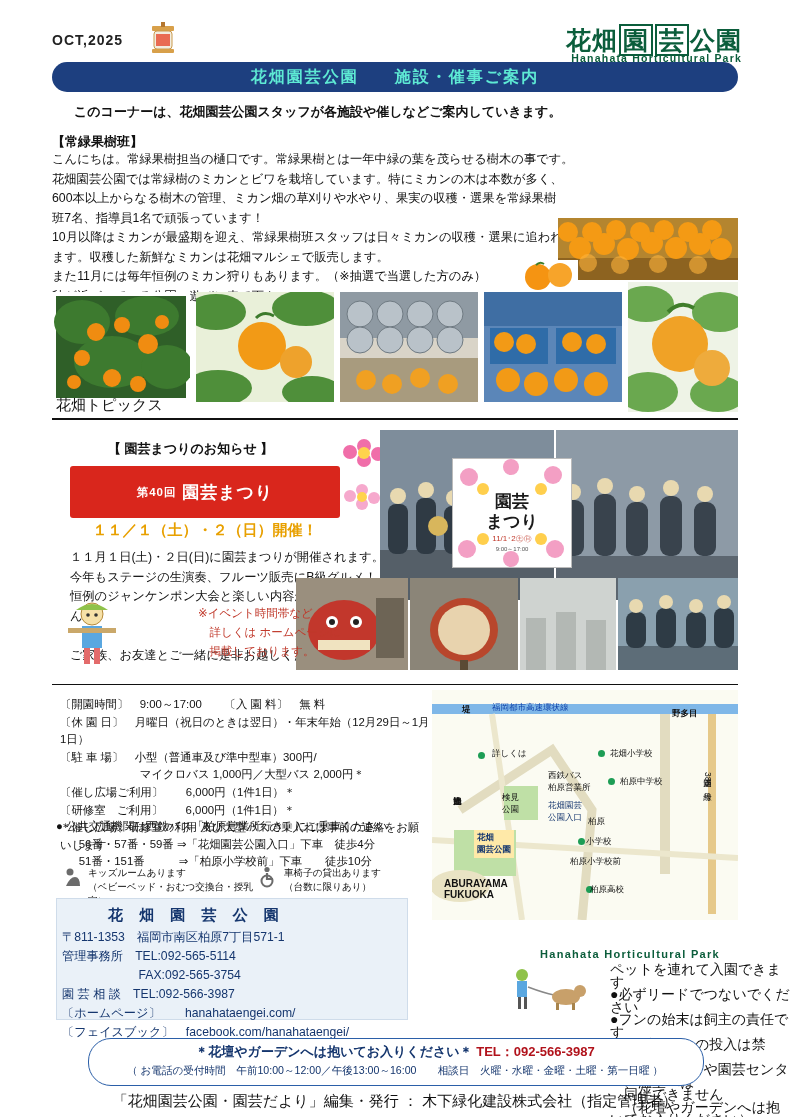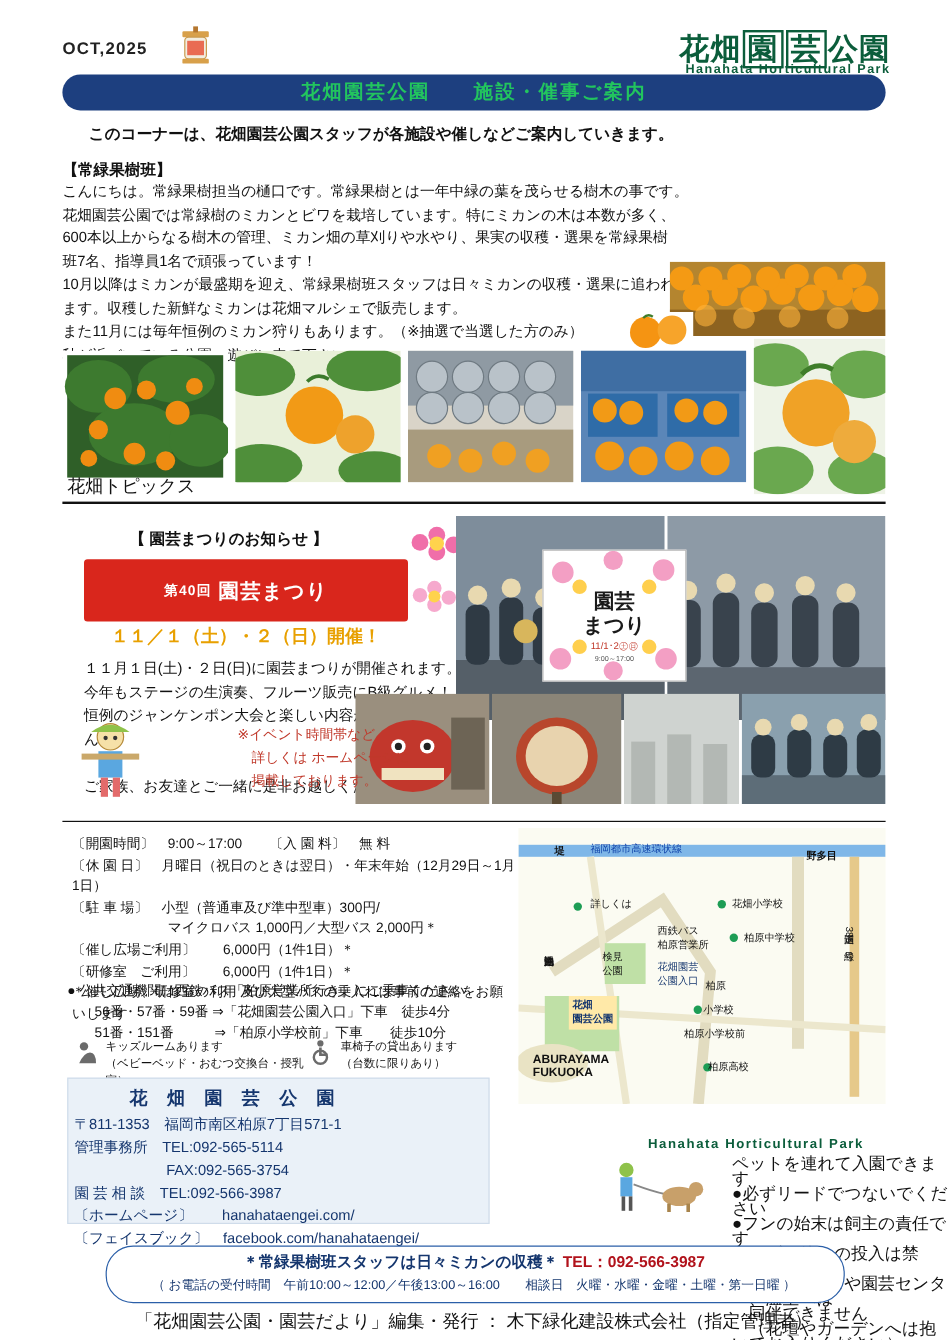--- a/index.html
+++ b/index.html
@@ -20,21 +20,21 @@
   .hdr-icon{position:absolute;left:143px;top:18px;width:40px;height:40px;}
   .logo-jp{position:absolute;right:48px;top:24px;font-size:25px;font-weight:bold;color:#0b5d3b;letter-spacing:1px;}
   .logo-jp .boxed{border:2px solid #0b5d3b;padding:0 2px;margin:0 1px;}
   .logo-en{position:absolute;right:48px;top:52px;font-size:10.5px;color:#0b5d3b;letter-spacing:1.2px;font-weight:bold;}
 
   
   .title-pill{
     position:absolute;left:52px;top:62px;width:686px;height:30px;
     background:#1d3f7f;border-radius:16px;
     display:flex;align-items:center;justify-content:center;
-    color:#22c55e;font-size:16px;font-weight:bold;letter-spacing:2px;
+    color:#5eead4;font-size:16px;font-weight:bold;letter-spacing:2px;
   }
 
   .lead{position:absolute;left:74px;top:103px;font-size:13px;font-weight:bold;color:#111;}
 
   .sec-heading{position:absolute;font-size:13px;font-weight:bold;color:#111;}
 
   .body-text{position:absolute;font-size:12.3px;line-height:19.5px;color:#111;white-space:pre-line;}
 
   
   .ph{position:absolute;overflow:hidden;}
@@ -532,19 +532,19 @@
   <div class="pet-rules">ペットを連れて入園できます
 ●必ずリードでつないでください
 ●フンの始末は飼主の責任です
 　（ゴミ箱への投入は禁止）
 ●売店、カフェや園芸センター、温室へは
 　同伴できません
 　（花壇やガーデンへは抱いてお入りください）</div>
 
   <div class="contact"></div>
   <div class="contact-l1">
-    <span>＊常緑果樹班スタッフは日々ミカンの収穫＊</span>
+    <span>＊花壇やガーデンへは抱いてお入りください＊</span>
     <span class="contact-tel">TEL：092-566-3987</span>
   </div>
   <div class="contact-l2">（ お電話の受付時間　午前10:00～12:00／午後13:00～16:00　　相談日　火曜・水曜・金曜・土曜・第一日曜 ）</div>
 
   <div class="footer">「花畑園芸公園・園芸だより」編集・発行 ：  木下緑化建設株式会社（指定管理者）</div>
 </div>
 
 </body></html>

